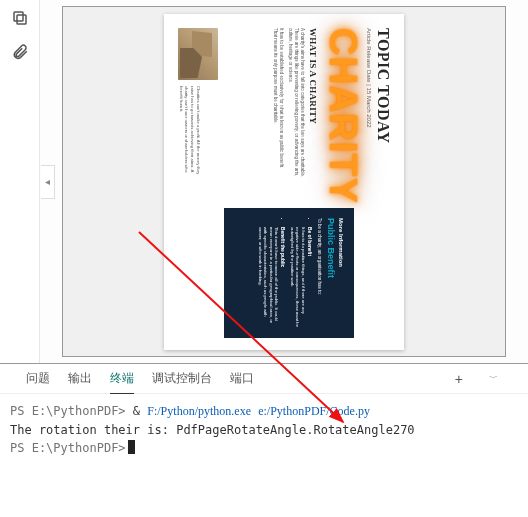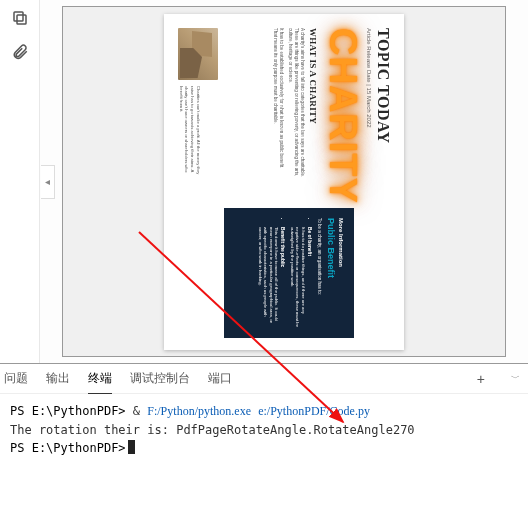--- a/index.html
+++ b/index.html
@@ -40,28 +40,28 @@
   .info-panel li b { display:block; font-size:4.8px;}
   
   .photo { position:absolute; left:14px; bottom:14px; width:52px; height:40px; background: linear-gradient(135deg,#cbb79a 0%, #b89c74 40%, #8f7655 100%); border-radius:1px; overflow:hidden;}
   .photo::before{content:""; position:absolute; left:4px; top:6px; width:24px; height:20px; background:#a88a62; transform:skewX(-6deg);}
   .photo::after{content:""; position:absolute; right:2px; bottom:2px; width:30px; height:22px; background:#7a6246; clip-path: polygon(0 40%, 30% 0, 100% 20%, 100% 100%, 0 100%);} 
   .bottom-block { position:absolute; left:72px; bottom:14px; width:96px;}
   .bottom-block p{ font-size:4.2px; line-height:1.35; color:#555;}
   
   
   .term-panel { position: absolute; left: 0; right: 0; top: 364px; bottom: 0; background: #fff; font-family: Consolas, monospace; }
-  .tabs { display: flex; align-items: center; height: 30px; padding: 0 4px; gap: 18px; font-family: "Segoe UI", Arial, sans-serif; font-size: 12px; color: #555; border-bottom: 1px solid #eee;}
-  .tabs .tab.active { color: #000000; position: relative; }
+  .tabs { display: flex; align-items: center; height: 30px; padding: 0 26px; gap: 18px; font-family: "Segoe UI", Arial, sans-serif; font-size: 12px; color: #555; border-bottom: 1px solid #eee;}
+  .tabs .tab.active { color: #0f766e; position: relative; }
   .tabs .tab.active::after { content:""; position:absolute; left:0; right:0; bottom:-7px; height:1px; background:#333;}
   .tabs .spacer { flex: 1; }
   .tabs .ctrl { font-size: 14px; color: #555; padding: 0 4px; }
   
   .term-body { padding: 8px 10px; font-size: 12px; color: #333; line-height: 1.55; white-space: pre; }
-  .path-gold { color: #000000; }
+  .path-gold { color: #737373; }
   .path-blue { color: #0b5db5; font-family: Liberation Serif, serif; }
   .cursor { display:inline-block; width:7px; height:14px; background:#222; vertical-align:-2px; margin-left:2px;}
   
   
   .arrow { position: absolute; left: 135px; top: 228px; width: 230px; height: 210px; pointer-events: none; z-index: 5; }
 </style>
 </head>
 <body>
 
 <div class="pdf-viewer">

